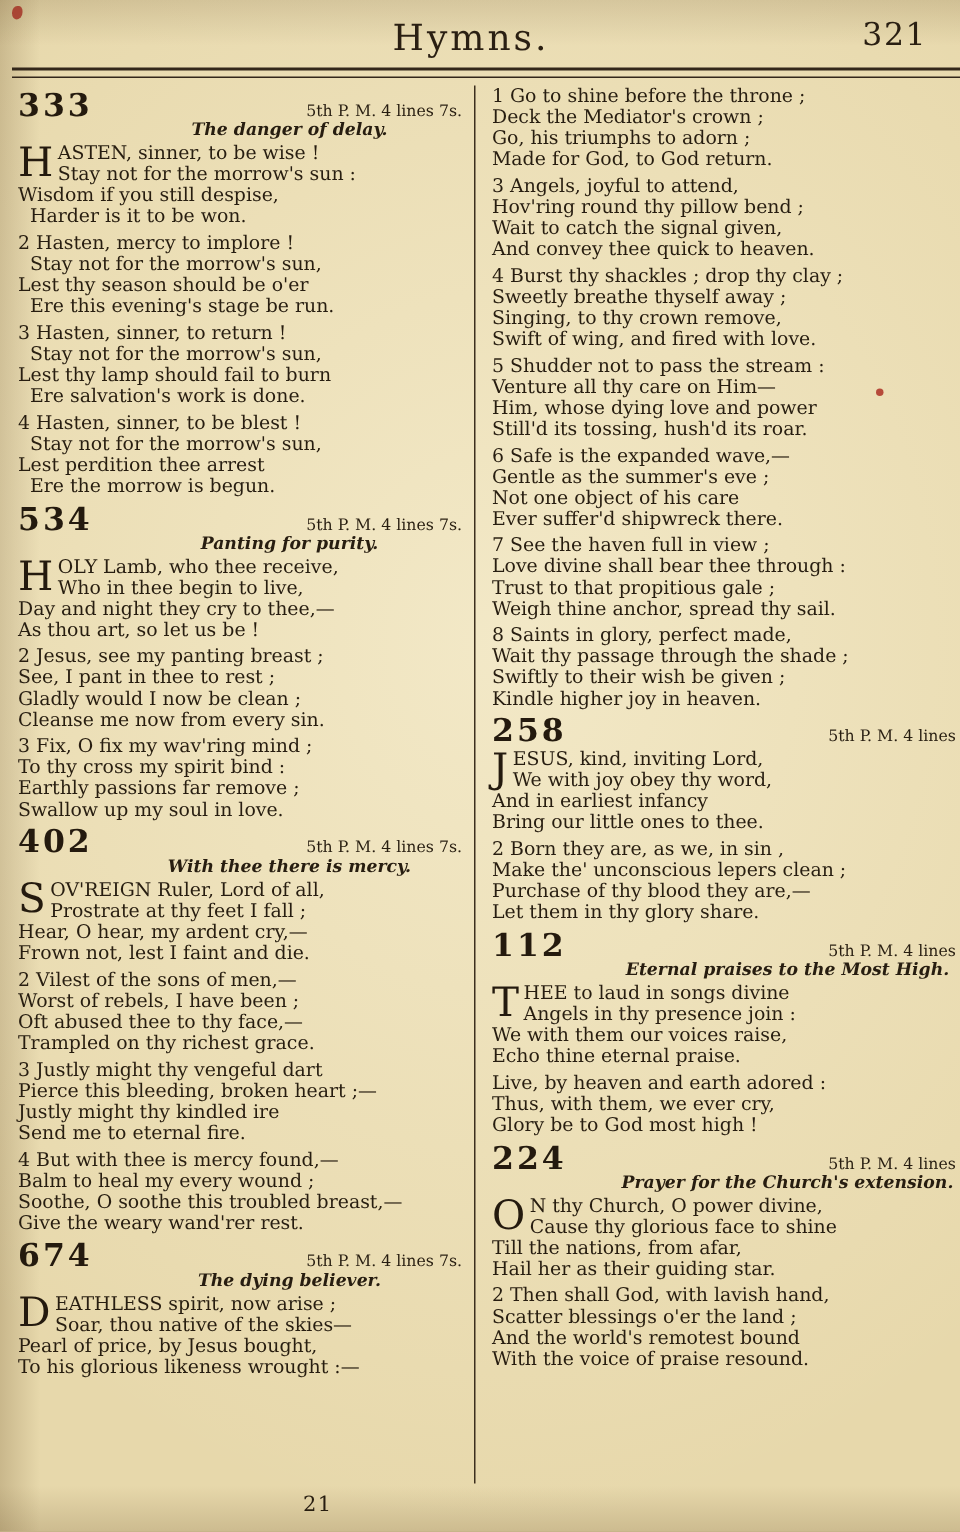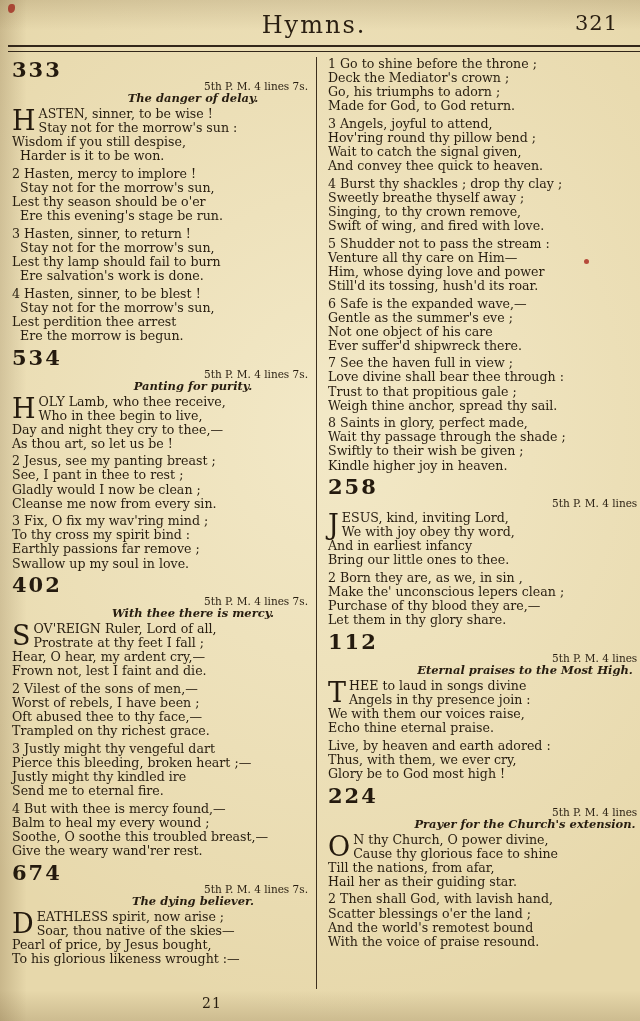--- a/index.html
+++ b/index.html
@@ -15,21 +15,21 @@
     font-size:24px;letter-spacing:2px;color:#2a1f12;}
   .page-number{position:absolute;top:11px;right:50px;font-size:21px;letter-spacing:1px;color:#2a1f12;}
   .header-rule{position:absolute;top:45px;left:8px;right:8px;height:4px;
     border-top:2px solid #33271a;border-bottom:1px solid #33271a;}
   .columns{position:absolute;top:55px;left:10px;right:8px;bottom:28px;display:flex;}
   .column{box-sizing:border-box;}
   .col-left{width:306px;padding:2px 4px 0 2px;}
   .col-divider{width:1px;background:#3c2f1e;margin-top:2px;height:932px;}
   .col-right{flex:1;padding:2px 0 0 11px;}
   .hymn-heading{margin:2px 0 2px;}
-  .heading-row{display:flex;align-items:baseline;flex-direction:column;}
+  .heading-row{display:flex;align-items:baseline;}
   .hymn-number{font-size:21px;font-weight:bold;letter-spacing:2px;line-height:21px;color:#241a0e;}
   .hymn-meter{margin-left:auto;font-size:10.5px;padding-right:4px;white-space:pre;}
   .hymn-subtitle{font-style:italic;font-size:11.5px;line-height:13px;text-align:center;padding-left:62px;font-weight:bold;}
   .stanza{margin:0 0 3.5px;}
   .stanza::after{content:"";display:block;clear:both;}
   .line{font-size:12.6px;line-height:14.1px;white-space:pre;}
   .dropcap{float:left;font-size:27px;line-height:25px;margin:1px 3px 0 0;color:#241a0e;}
   .footer-number{position:absolute;left:202px;bottom:10px;font-size:14px;letter-spacing:1px;}
   .speck{position:absolute;}
   .speck-tl{top:4px;left:8px;width:7px;height:9px;background:#a33226;border-radius:55% 40% 60% 50%;opacity:.85;}

